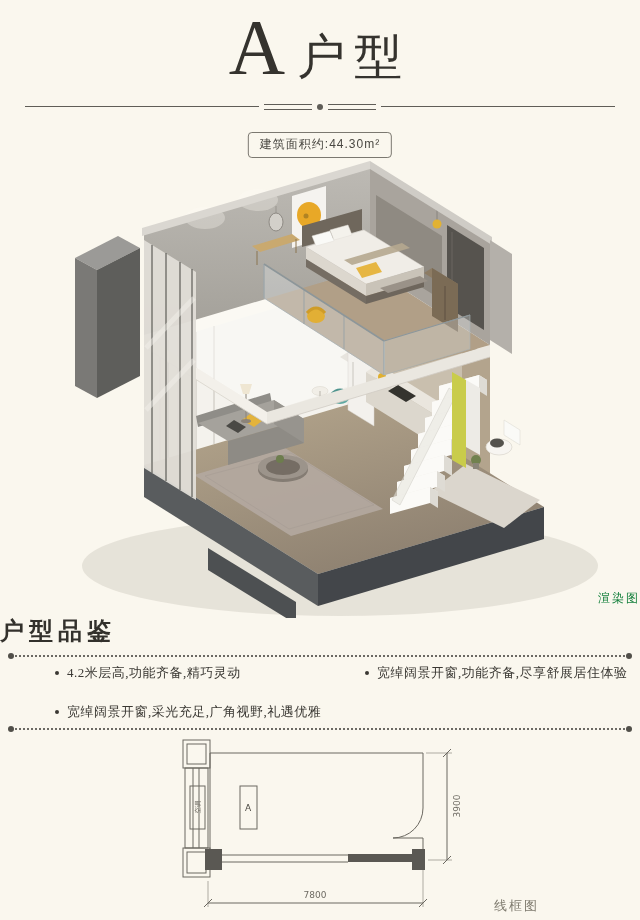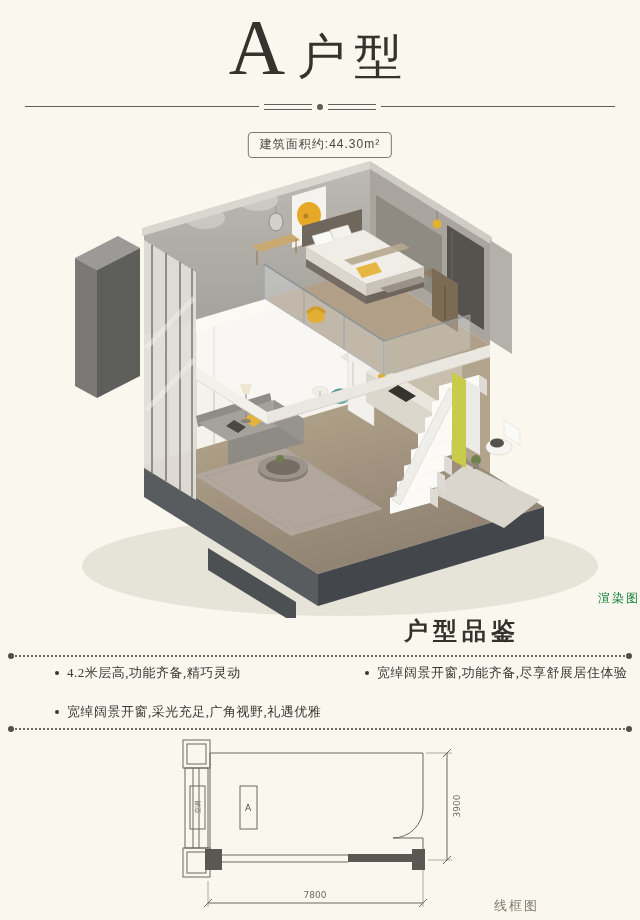--- a/index.html
+++ b/index.html
@@ -18,21 +18,21 @@
   .orn-dot{width:6px;height:6px;border-radius:50%;background:#5f5d57;}
   .area-badge{
     position:absolute;top:116px;left:50%;transform:translateX(-50%);
     border:1px solid #7b7870;border-radius:4px;padding:3px 11px 4px;
     font-family:Liberation Sans, sans-serif;font-size:12px;color:#4a4842;letter-spacing:1px;white-space:nowrap;margin-top:16px;
   }
   
   .render-wrap{position:absolute;top:148px;left:0;width:640px;height:470px;}
   .render-caption{position:absolute;top:590px;left:562px;font-size:12px;color:#15803d;letter-spacing:2px;margin-left:36px;}
   
-  .section-title{position:absolute;top:615px;left:0;width:520px;text-align:right;font-size:24px;font-weight:600;letter-spacing:5px;color:#33312c;}
+  .section-title{position:absolute;top:615px;left:0;width:520px;text-align:left;font-size:24px;font-weight:600;letter-spacing:5px;color:#33312c;}
   .dotted-rule{position:absolute;left:11px;right:11px;height:0;border-top:2px dotted #6b6963;}
   .dotted-rule::before,.dotted-rule::after{content:"";position:absolute;top:-4px;width:6px;height:6px;border-radius:50%;background:#514f49;}
   .dotted-rule::before{left:-3px;}
   .dotted-rule::after{right:-3px;}
   .rule-top{top:655px;}
   .rule-bottom{top:728px;}
   .features{position:absolute;top:664px;left:55px;right:10px;display:grid;grid-template-columns:310px auto;row-gap:21px;}
   .feature-item{display:flex;align-items:center;gap:8px;font-size:13px;color:#3a3833;letter-spacing:0.5px;font-weight:500;}
   .bullet-dot{flex:0 0 auto;width:4px;height:4px;border-radius:50%;background:#3a3833;}
   

